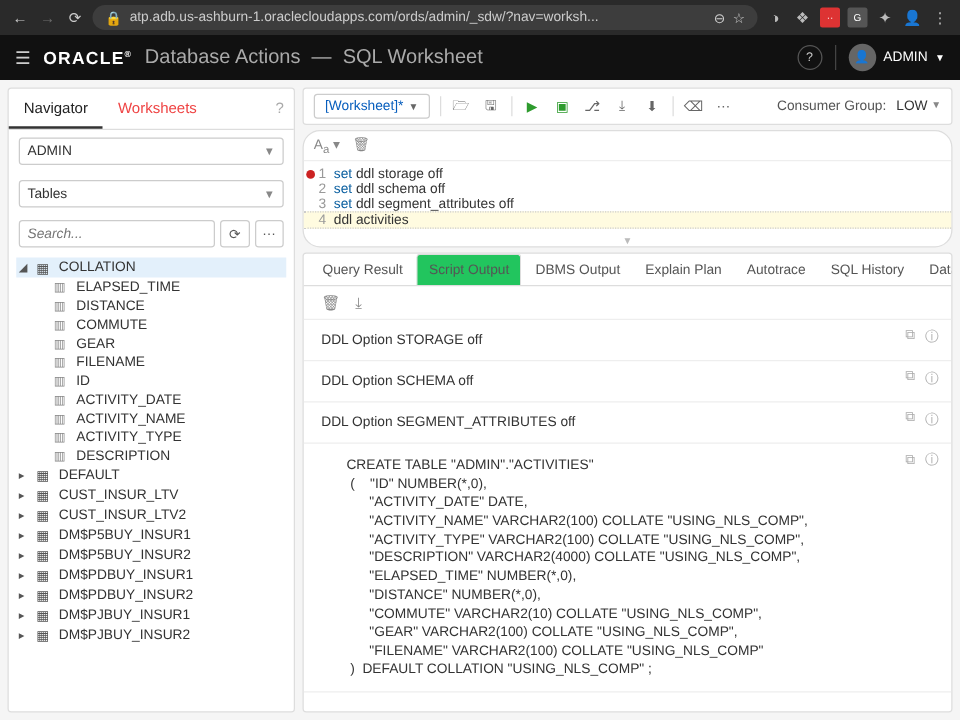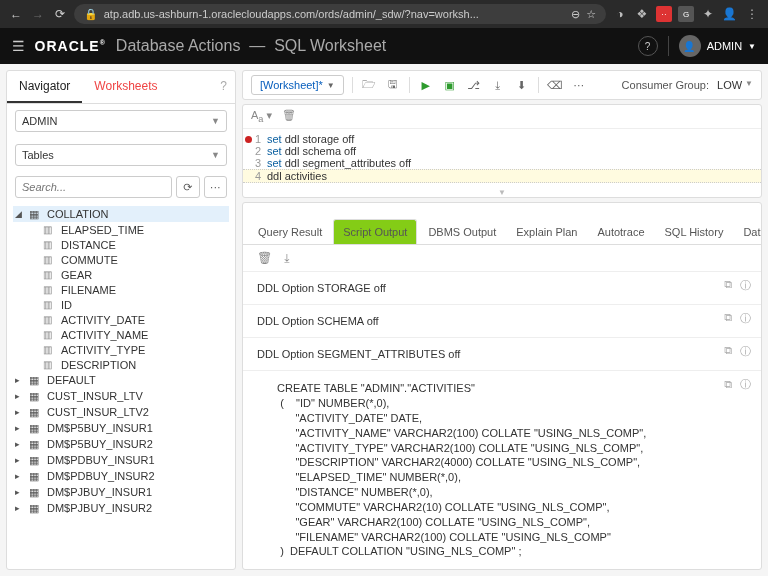--- a/index.html
+++ b/index.html
@@ -47,34 +47,34 @@
 .toolbar { background: #fff; border: 1px solid #ddd; border-radius: 3px; padding: 4px 8px; display: flex; align-items: center; gap: 8px; font-size: 11px; }
 .toolbar .ws-btn { border: 1px solid #ccc; border-radius: 3px; padding: 3px 8px; color: #075ebd; display: flex; align-items: center; gap: 4px; cursor: pointer; }
 .toolbar .ws-btn .caret { color: #666; font-size: 8px; }
 .toolbar .tb-icon { color: #666; width: 16px; text-align: center; cursor: pointer; }
 .toolbar .tb-icon.run { color: #2e9b2e; }
 .toolbar .tb-sep { width: 1px; height: 16px; background: #ddd; }
 .toolbar .spacer { flex: 1; }
 .toolbar .cg-label { color: #555; }
 .toolbar .cg-val { color: #333; display: flex; gap: 3px; }
 
-.editor-wrap { background: #fff; border: 1px solid #ddd; border-radius: 3px; }
+.editor-wrap { background: #fff; border: 1px solid #ddd; border-radius: 14px; }
 .editor-subbar { display: flex; gap: 10px; padding: 4px 8px; color: #888; border-bottom: 1px solid #eee; font-size: 11px; }
 .editor { font-family: "Menlo", "Consolas", monospace; font-size: 11px; padding: 4px 0; }
 .editor .line { display: flex; }
 .editor .gutter { width: 24px; text-align: right; color: #999; padding-right: 6px; position: relative; }
 .editor .gutter .bp { position: absolute; left: 2px; top: 3px; width: 7px; height: 7px; border-radius: 50%; background: #c22; }
 .editor .code .kw { color: #0a5fa0; }
 .editor .line.current { background: #fffbe0; border-top: 1px dotted #ccc; border-bottom: 1px dotted #ccc; }
 .drag-handle { height: 10px; display: flex; align-items: center; justify-content: center; color: #bbb; font-size: 8px; cursor: row-resize; }
 
 .results { background: #fff; border: 1px solid #ddd; border-radius: 3px; flex: 1; display: flex; flex-direction: column; min-height: 0; }
 .result-tabs { display: flex; gap: 2px; border-bottom: 1px solid #ddd; padding: 0 6px; font-size: 11px; align-items: flex-end; overflow: hidden; }
-.result-tab { padding: 6px 9px; color: #555; cursor: pointer; white-space: nowrap; margin-top: 16px; }
-.result-tab.active { border: 1px solid #ddd; border-bottom: 1px solid #fff; border-radius: 3px 3px 0 0; margin-bottom: -1px; background: #84cc16; }
+.result-tab { padding: 6px 9px; color: #555; cursor: pointer; white-space: nowrap; }
+.result-tab.active { border: 1px solid #ddd; border-bottom: 1px solid #fff; border-radius: 3px 3px 0 0; margin-bottom: -1px; background: #22c55e; }
 .result-toolbar { display: flex; gap: 12px; padding: 6px 14px; color: #888; border-bottom: 1px solid #eee; font-size: 12px; }
 .result-body { flex: 1; overflow-y: auto; font-family: "Menlo", "Consolas", monospace; font-size: 11px; }
 .out-block { border-bottom: 1px solid #eee; padding: 10px 14px; position: relative; white-space: pre; }
 .out-block .row-icons { position: absolute; right: 10px; top: 6px; display: flex; gap: 8px; color: #aaa; }
 .out-block .row-icons span { cursor: pointer; }
 .out-block.code { line-height: 1.35; padding-left: 28px; }
 </style>
 </head>
 <body>
 

